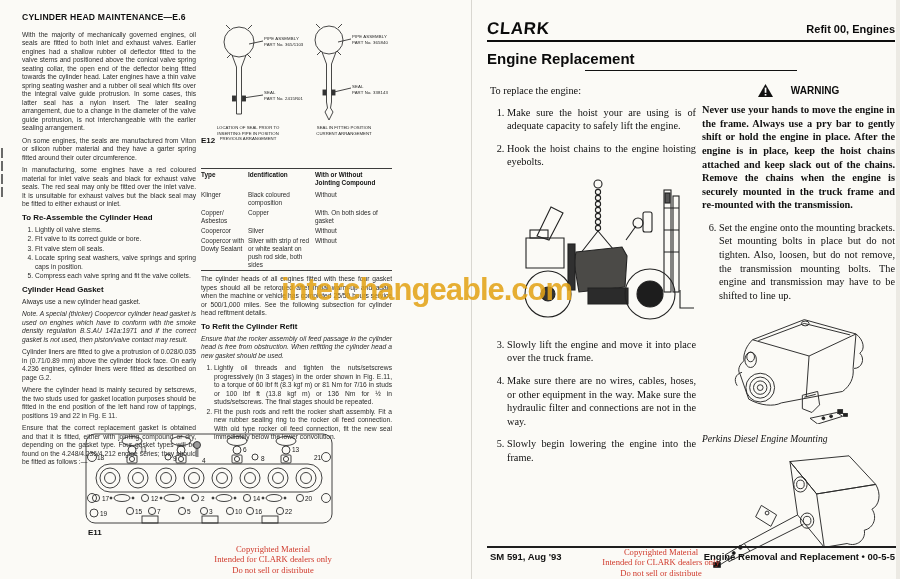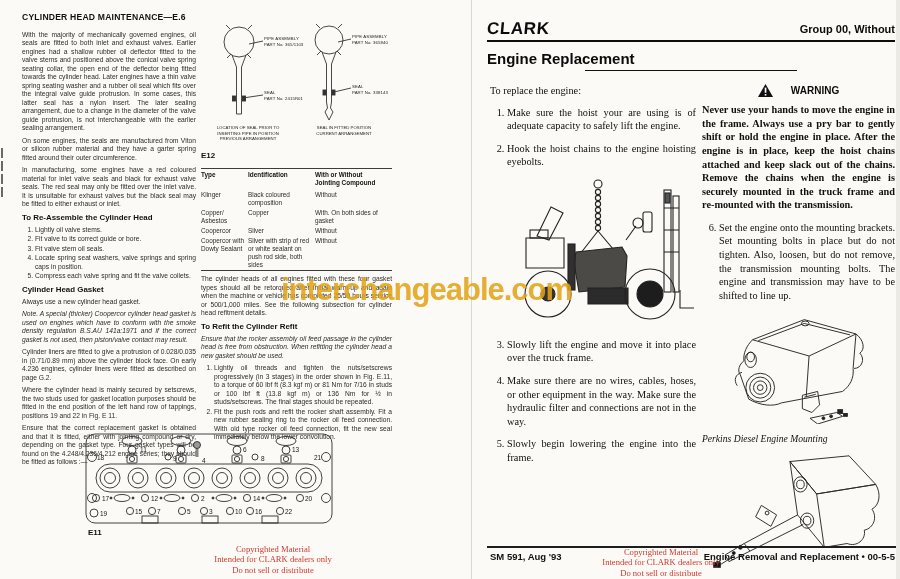--- a/index.html
+++ b/index.html
@@ -21,21 +21,21 @@
 
   .lp-col2 { position:absolute; left:201px; top:14px; width:191px;
     font-size:6.7px; line-height:1.27; text-align:justify; color:#2b2b2b; }
   .lp-col2 p { margin:0 0 4px; }
   .e12-fig { position:relative; height:152px; margin-bottom:2px; }
   .fig-label { position:absolute; font-size:4.3px; line-height:1.3; letter-spacing:.1px;
     white-space:pre-line; text-align:left; color:#222; }
   .fig-cap { position:absolute; font-size:4.3px; line-height:1.3; white-space:pre-line;
     text-align:center; color:#222; }
   .fig-num { font-size:8px; font-weight:bold; color:#111; }
-  .e12-num { position:absolute; left:0; top:137px; }
+  .e12-num { position:absolute; left:0; top:122px; }
 
   .gasket-table { width:100%; border-collapse:collapse; font-size:6.4px; line-height:1.25;
     border-top:1px solid #3c3c3c; border-bottom:1px solid #3c3c3c; margin-bottom:4px; }
   .gasket-table th { text-align:left; font-weight:bold; padding:2px 3px 3px 0; vertical-align:top; color:#111; }
   .gasket-table td { text-align:left; padding:1px 3px 1px 0; vertical-align:top; }
 
   .e11-wrap { position:absolute; left:84px; top:431px; width:252px; height:96px; }
   .e11-num  { position:absolute; left:88px; top:528px; }
 
   
@@ -306,21 +306,21 @@
   <div class="stamp stamp-left">
     <div>Copyrighted Material</div>
     <div>Intended for CLARK dealers only</div>
     <div>Do not sell or distribute</div>
   </div>
 
   <div class="gutter"></div>
   <div class="edge-shade"></div>
 
   <div class="clark-logo">CLARK</div>
-  <div class="group-hdr">Group 00, Without</div>
+  <div class="group-hdr">Refit 00, Engines</div>
   <div class="hdr-rule"></div>
   <div class="rp-title-wrap">
     <span class="rp-title">Engine Replacement</span>
     <div class="rp-title-rule"></div>
   </div>
 
   <div class="rp-left rp-serif">
     <p class="rp-intro">To replace the engine:</p>
     <ol class="r-steps">
       <li>Make sure the hoist your are using is of adequate capacity to safely lift the engine.</li>

